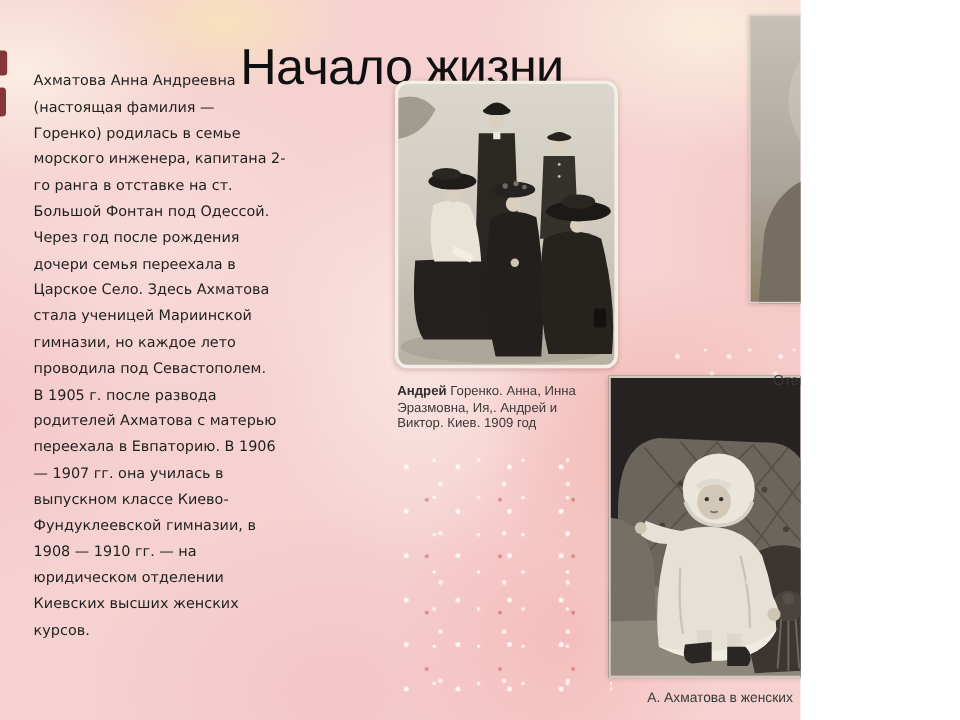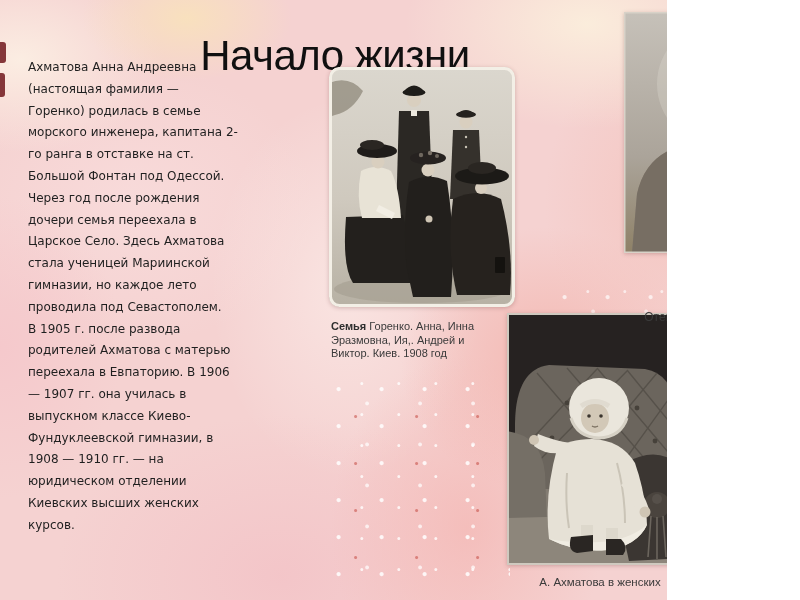--- a/index.html
+++ b/index.html
@@ -244,21 +244,21 @@
       <path d="M85,113 Q88,115 91,113" stroke="#7a6f60" stroke-width="1.4" fill="none"></path>
 
       <rect x="74" y="212" width="12" height="12" fill="#ddd8cc"></rect>
       <rect x="99" y="215" width="12" height="12" fill="#ddd8cc"></rect>
       <path d="M64,224 Q60,238 70,240 L86,238 L86,222 Z" fill="#2a2623"></path>
       <path d="M99,226 L99,242 L116,242 Q122,234 114,226 Z" fill="#2a2623"></path>
       <rect x="1" y="1" width="184" height="250" fill="none" stroke="#cfc9bf" stroke-width="2"></rect>
     </svg>
   </div>
 
-  <div class="caption caption-family"><b>Семья</b><span> Горенко. Анна, Инна
+  <div class="caption caption-family"><b>Андрей</b><span> Горенко. Анна, Инна
 Эразмовна, Ия,. Андрей и
-Виктор. Киев. 1908 год</span></div>
+Виктор. Киев. 1909 год</span></div>
 
   <div class="caption caption-father">Отец Анны</div>
 
   <div class="caption caption-child">А. Ахматова в женских</div>
 
 </div>
 
 </body></html>

